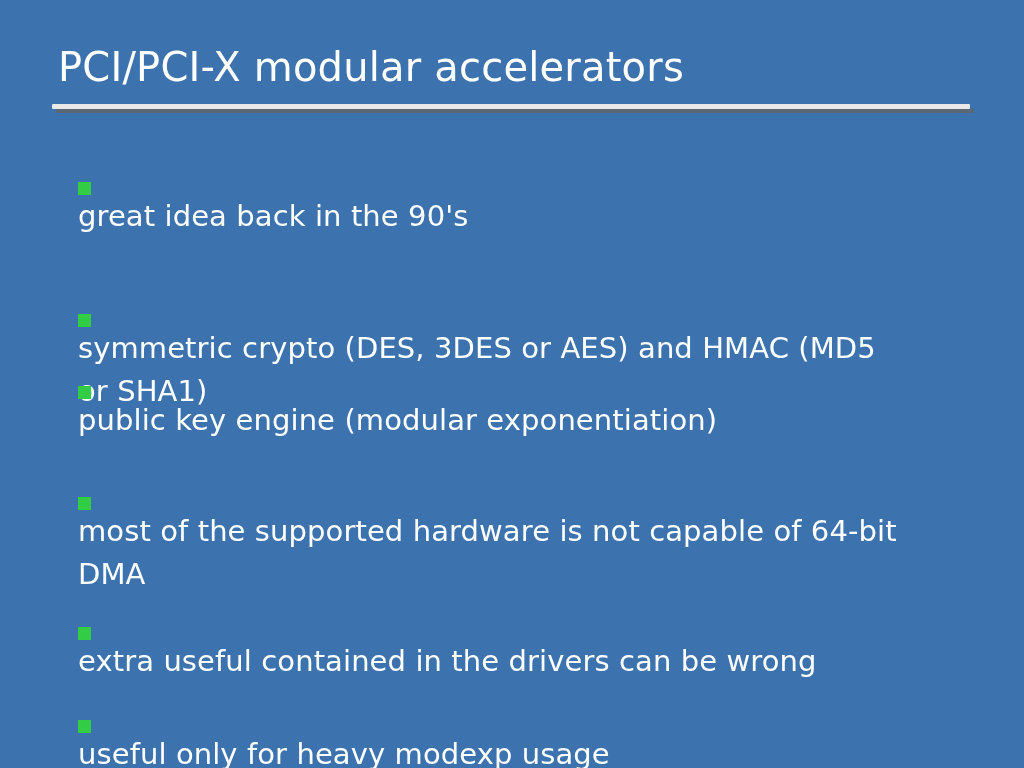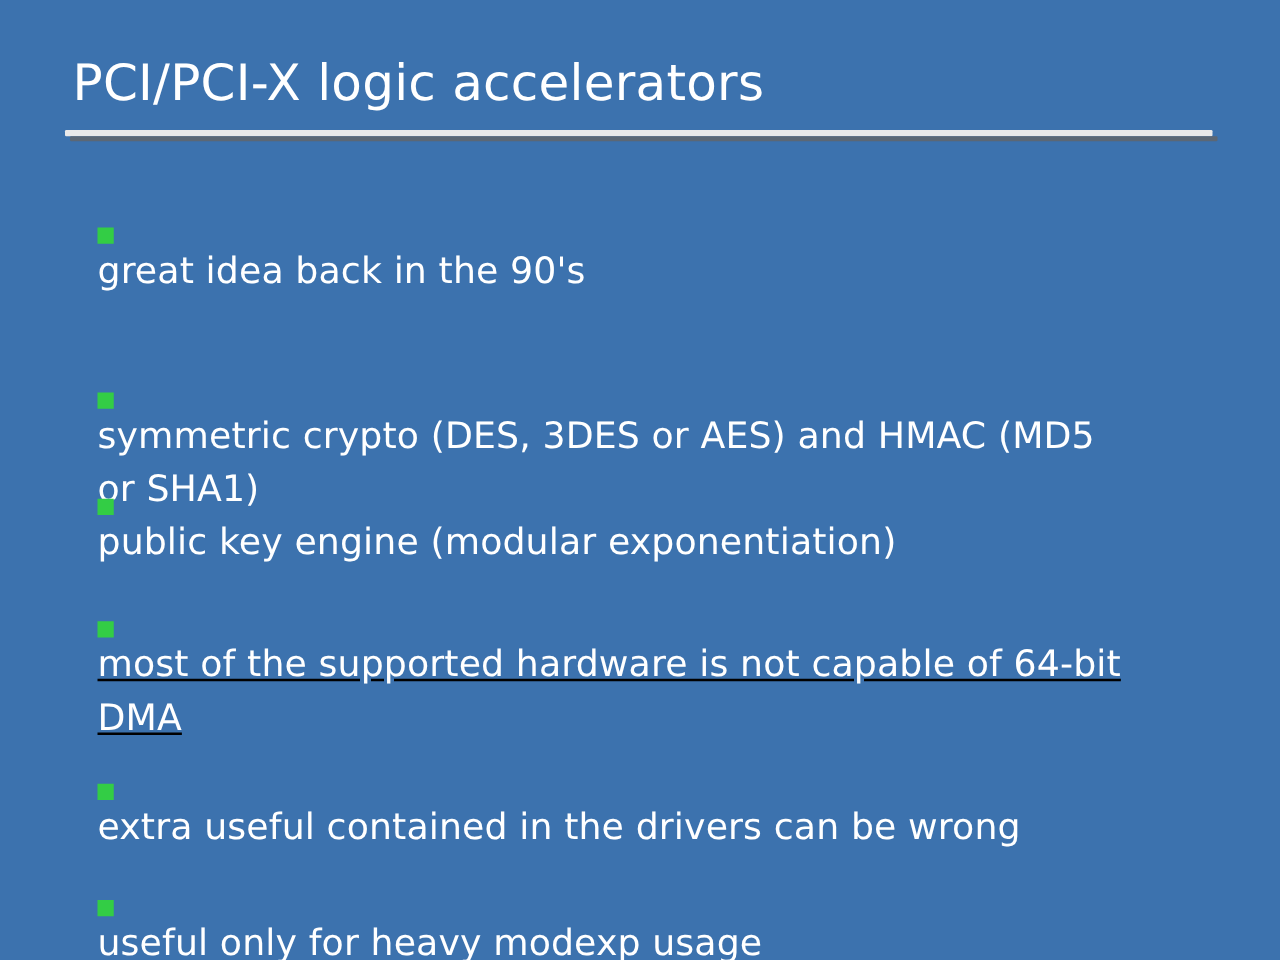--- a/index.html
+++ b/index.html
@@ -103,32 +103,32 @@
     font-family: "DejaVu Sans", sans-serif;
     font-weight: 400;
     font-size: 29px;
     line-height: 43px;
     letter-spacing: 0.1px;
   }
 
   
   .row-0 { top: 47px;  }
   .row-1 { top: 139px; width: 830px; margin-top: 40px; }
-  .row-2 { top: 264px; }
-  .row-3 { top: 362px; width: 830px; text-decoration: underline; }
+  .row-2 { top: 251px; }
+  .row-3 { top: 362px; width: 830px; }
   .row-4 { top: 492px; }
   .row-5 { top: 585px; }
 </style>
 </head>
 <body>
 
 <div id="slide">
 
   <div class="title-block">
-    <h1 class="slide-title">PCI/PCI-X logic accelerators</h1>
+    <h1 class="slide-title">PCI/PCI-X modular accelerators</h1>
     <div class="title-rule"></div>
     <div class="title-rule-shadow"></div>
   </div>
 
   <ul class="body-list">
 
     <li class="bullet-row row-0">
       <span class="bullet-marker"></span>
       <span class="bullet-text">great idea back in the 90's</span>
     </li>

